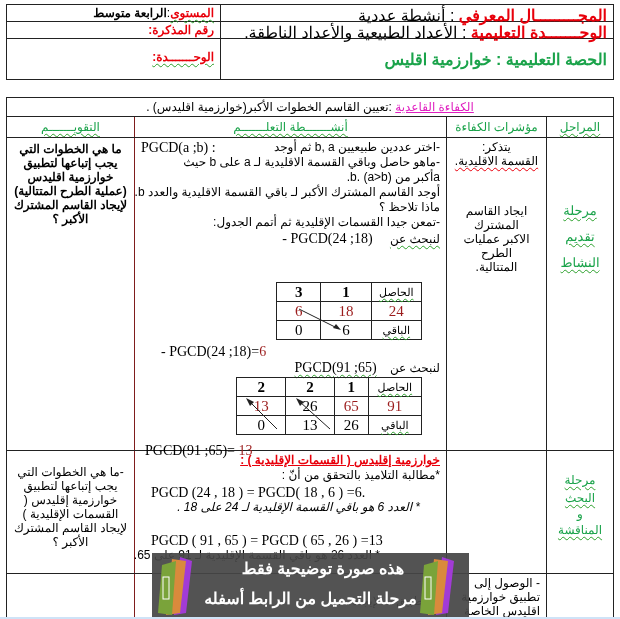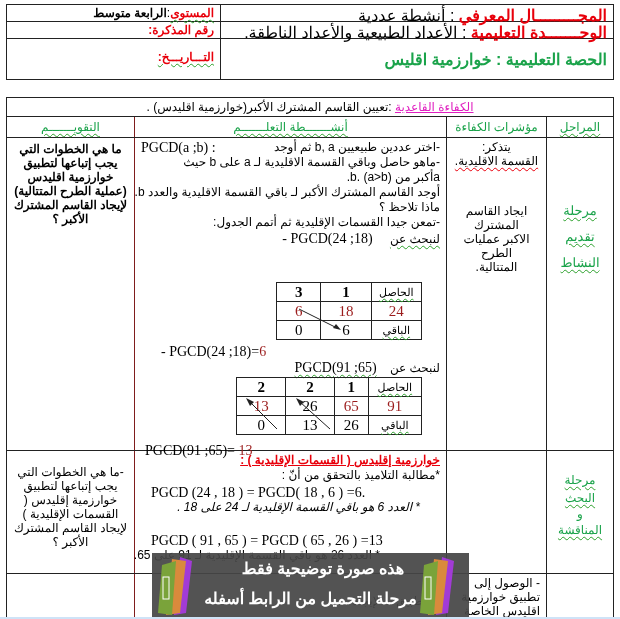--- a/index.html
+++ b/index.html
@@ -78,28 +78,28 @@
     </div>
     <div class="hdr-left">
       <span class="red bold">رقم المذكرة:</span>
     </div>
   </div>
   <div class="hdr-row r3">
     <div class="hdr-right">
       <span class="green bold">الحصة التعليمية</span><span class="green bold"> : </span><span class="green bold">خوارزمية اقليس</span>
     </div>
     <div class="hdr-left">
-      <span class="red bold uw">التـــاريـــخ:</span>
+      <span class="red bold uw">الوحـــــــدة:</span>
     </div>
   </div>
 </div>
 
 <div class="main">
   <div class="comp-row">
-    <span class="pink" style="text-decoration: underline;">الكفاءة القاعدية</span><span> :تعيين القاسم المشترك الأكبر(خوارزمية اقليدس)  .</span>
+    <span class="pink" style="text-decoration: underline;">الكفاءة القاعدية</span><span> :تعيين القاسم الخطوات الأكبر(خوارزمية اقليدس)  .</span>
   </div>
 
   <div class="cols-head">
     <div class="c-stage green uw">المراحل</div>
     <div class="c-ind green">مؤشرات الكفاءة</div>
     <div class="c-act green"><span class="uw">أنشـــــــطة التعلـــــــم</span></div>
     <div class="c-eval green"><span class="uw">التقويـــــــم</span></div>
   </div>
 
   <div class="row r1">

